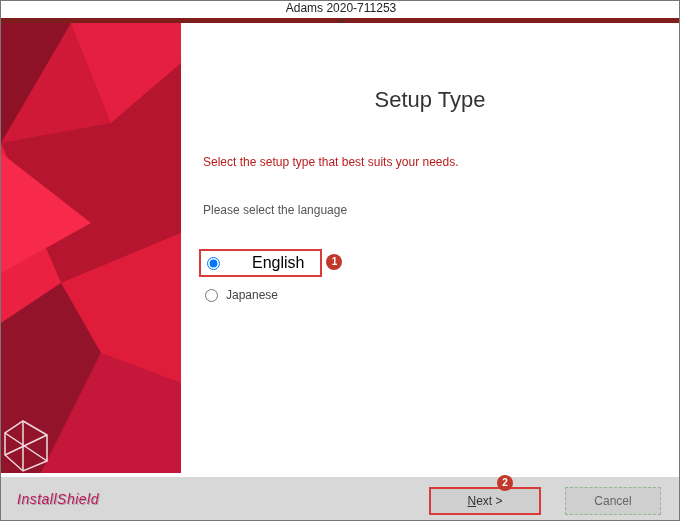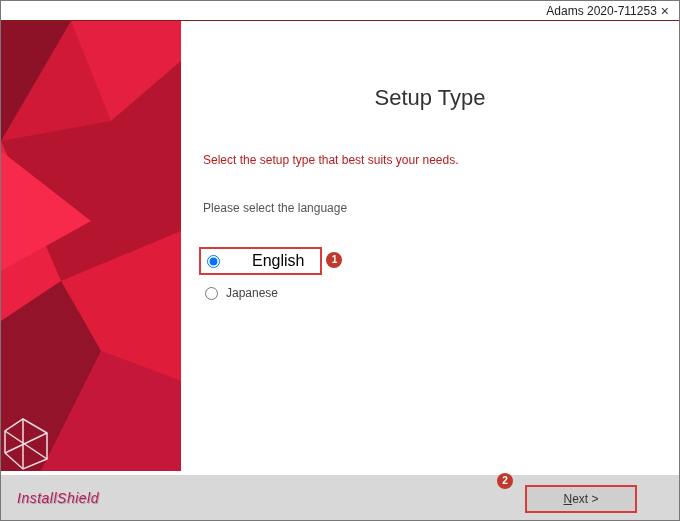--- a/index.html
+++ b/index.html
@@ -15,26 +15,27 @@
       height: 521px;
       border: 1px solid #777;
       display: flex;
       flex-direction: column;
       background: #fff;
     }
     .titlebar {
       height: 22px;
       display: flex;
       align-items: center;
-      justify-content: flex-end;
+      justify-content: space-between;
       padding: 0 6px 0 8px;
       font-size: 12px;
       color: #222;
       background: #fff;
-      border-bottom: 1px solid #7f1d1d;
+      border-bottom: 5px solid #7f1d1d;
+      flex-direction: column;
     }
     .titlebar .close {
       font-size: 14px;
       color: #333;
       cursor: pointer;
       padding: 0 4px;
       font-family: Arial, sans-serif;
     }
     .body {
       flex: 1;
@@ -216,16 +217,17 @@
   </div>
 
   <div class="footer">
     <span class="footer-brand">InstallShield</span>
     <div class="btn-group">
       <button class="btn next">
         <span class="ul">N</span>
           <span>ext &gt;</span>
       </button>
       <span class="badge b2">2</span>
+      <button class="btn cancel">Cancel</button>
     </div>
   </div>
 
 </div>
 
 </body></html>

